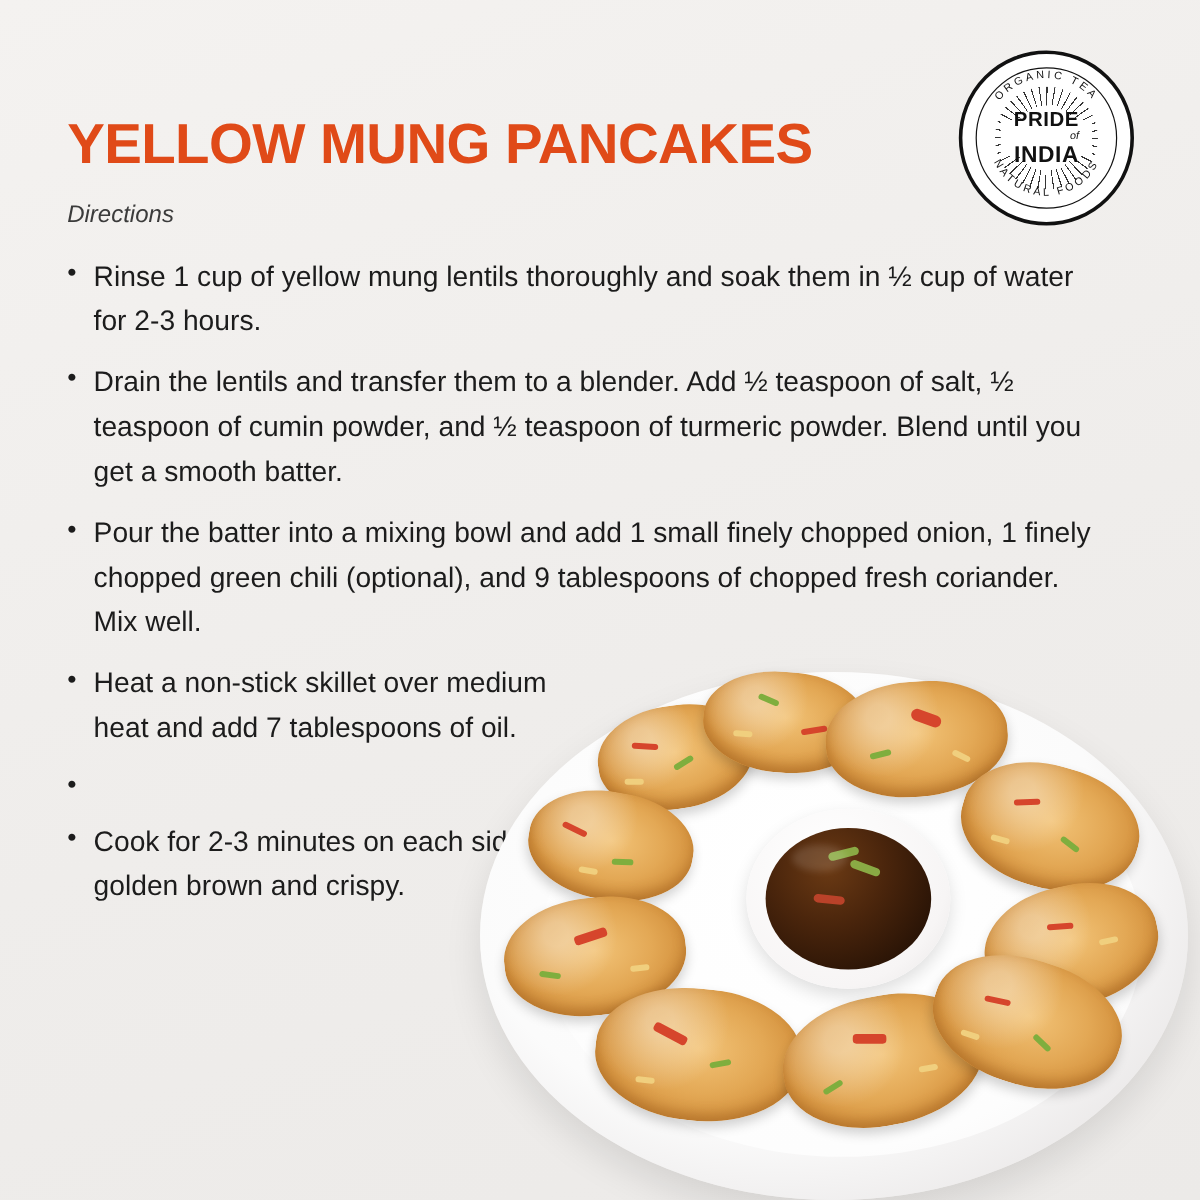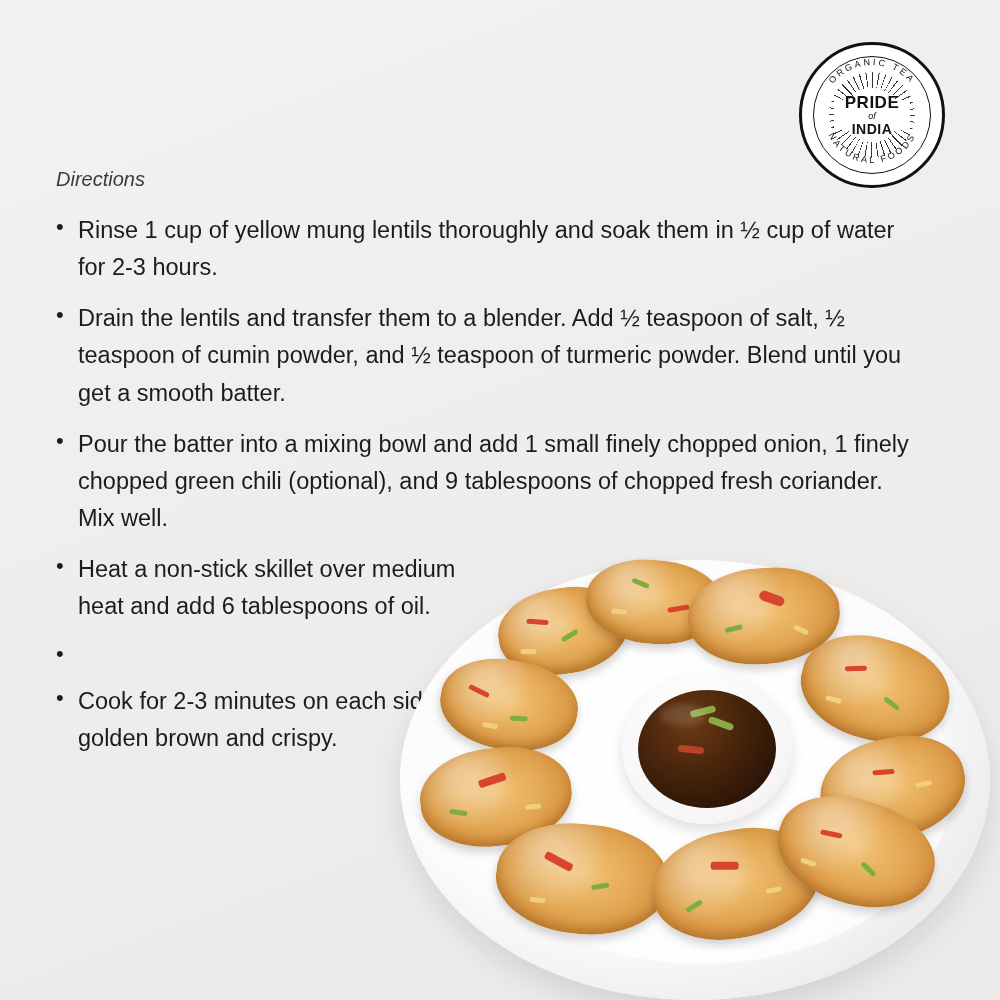--- a/index.html
+++ b/index.html
@@ -41,39 +41,39 @@
     height: 116px;
     border-radius: 50%;
     border: 1.5px solid #111;
     display: flex;
     align-items: center;
     justify-content: center;
   }
   .logo svg { position: absolute; left: 0; top: 0; }
   .logo-center {
     position: relative;
-    text-align: center;
+    text-align: right;
     line-height: 1.02;
     color: #111;
     z-index: 3;
   }
   .logo-center .l1 {
     font-size: 17px;
     font-weight: bold;
     letter-spacing: 0.5px;
     display: block;
   }
   .logo-center .l2 {
     font-size: 9px;
     font-style: italic;
     display: block;
     margin: 1px 0;
   }
   .logo-center .l3 {
-    font-size: 14px;
+    font-size: 19px;
     font-weight: bold;
     letter-spacing: 0.5px;
     display: block;
   }
   .logo-rays {
     position: absolute;
     width: 86px;
     height: 86px;
     border-radius: 50%;
     z-index: 1;
@@ -248,38 +248,39 @@
       <div class="logo-rays"></div>
       <div class="logo-whitedisc"></div>
       <div class="logo-center">
         <span class="l1">PRIDE</span>
         <span class="l2">of</span>
         <span class="l3">INDIA</span>
       </div>
     </div>
   </div>
 
+  <div class="title">YELLOW MUNG PANCAKES</div>
   <div class="subtitle">Directions</div>
 
   <div class="steps">
     <div class="step">
       <span class="bullet">•</span>
       <span class="step-text">Rinse 1 cup of yellow mung lentils thoroughly and soak them in ½ cup of water for 2-3 hours.</span>
     </div>
     <div class="step">
       <span class="bullet">•</span>
       <span class="step-text">Drain the lentils and transfer them to a blender. Add ½ teaspoon of salt, ½ teaspoon of cumin powder, and ½ teaspoon of turmeric powder. Blend until you get a smooth batter.</span>
     </div>
     <div class="step">
       <span class="bullet">•</span>
       <span class="step-text">Pour the batter into a mixing bowl and add 1 small finely chopped onion, 1 finely chopped green chili (optional), and 9 tablespoons of chopped fresh coriander. Mix well.</span>
     </div>
     <div class="step narrow">
       <span class="bullet">•</span>
-      <span class="step-text">Heat a non-stick skillet over medium heat and add 6 tablespoons of oil.</span>
+      <span class="step-text">Heat a non-stick skillet over medium heat and add 7 tablespoons of oil.</span>
     </div>
     <div class="step narrow2">
       <span class="bullet">•</span>
     </div>
     <div class="step narrow3">
       <span class="bullet">•</span>
       <span class="step-text">Cook for 2-3 minutes on each side until golden brown and crispy.</span>
     </div>
   </div>
 

